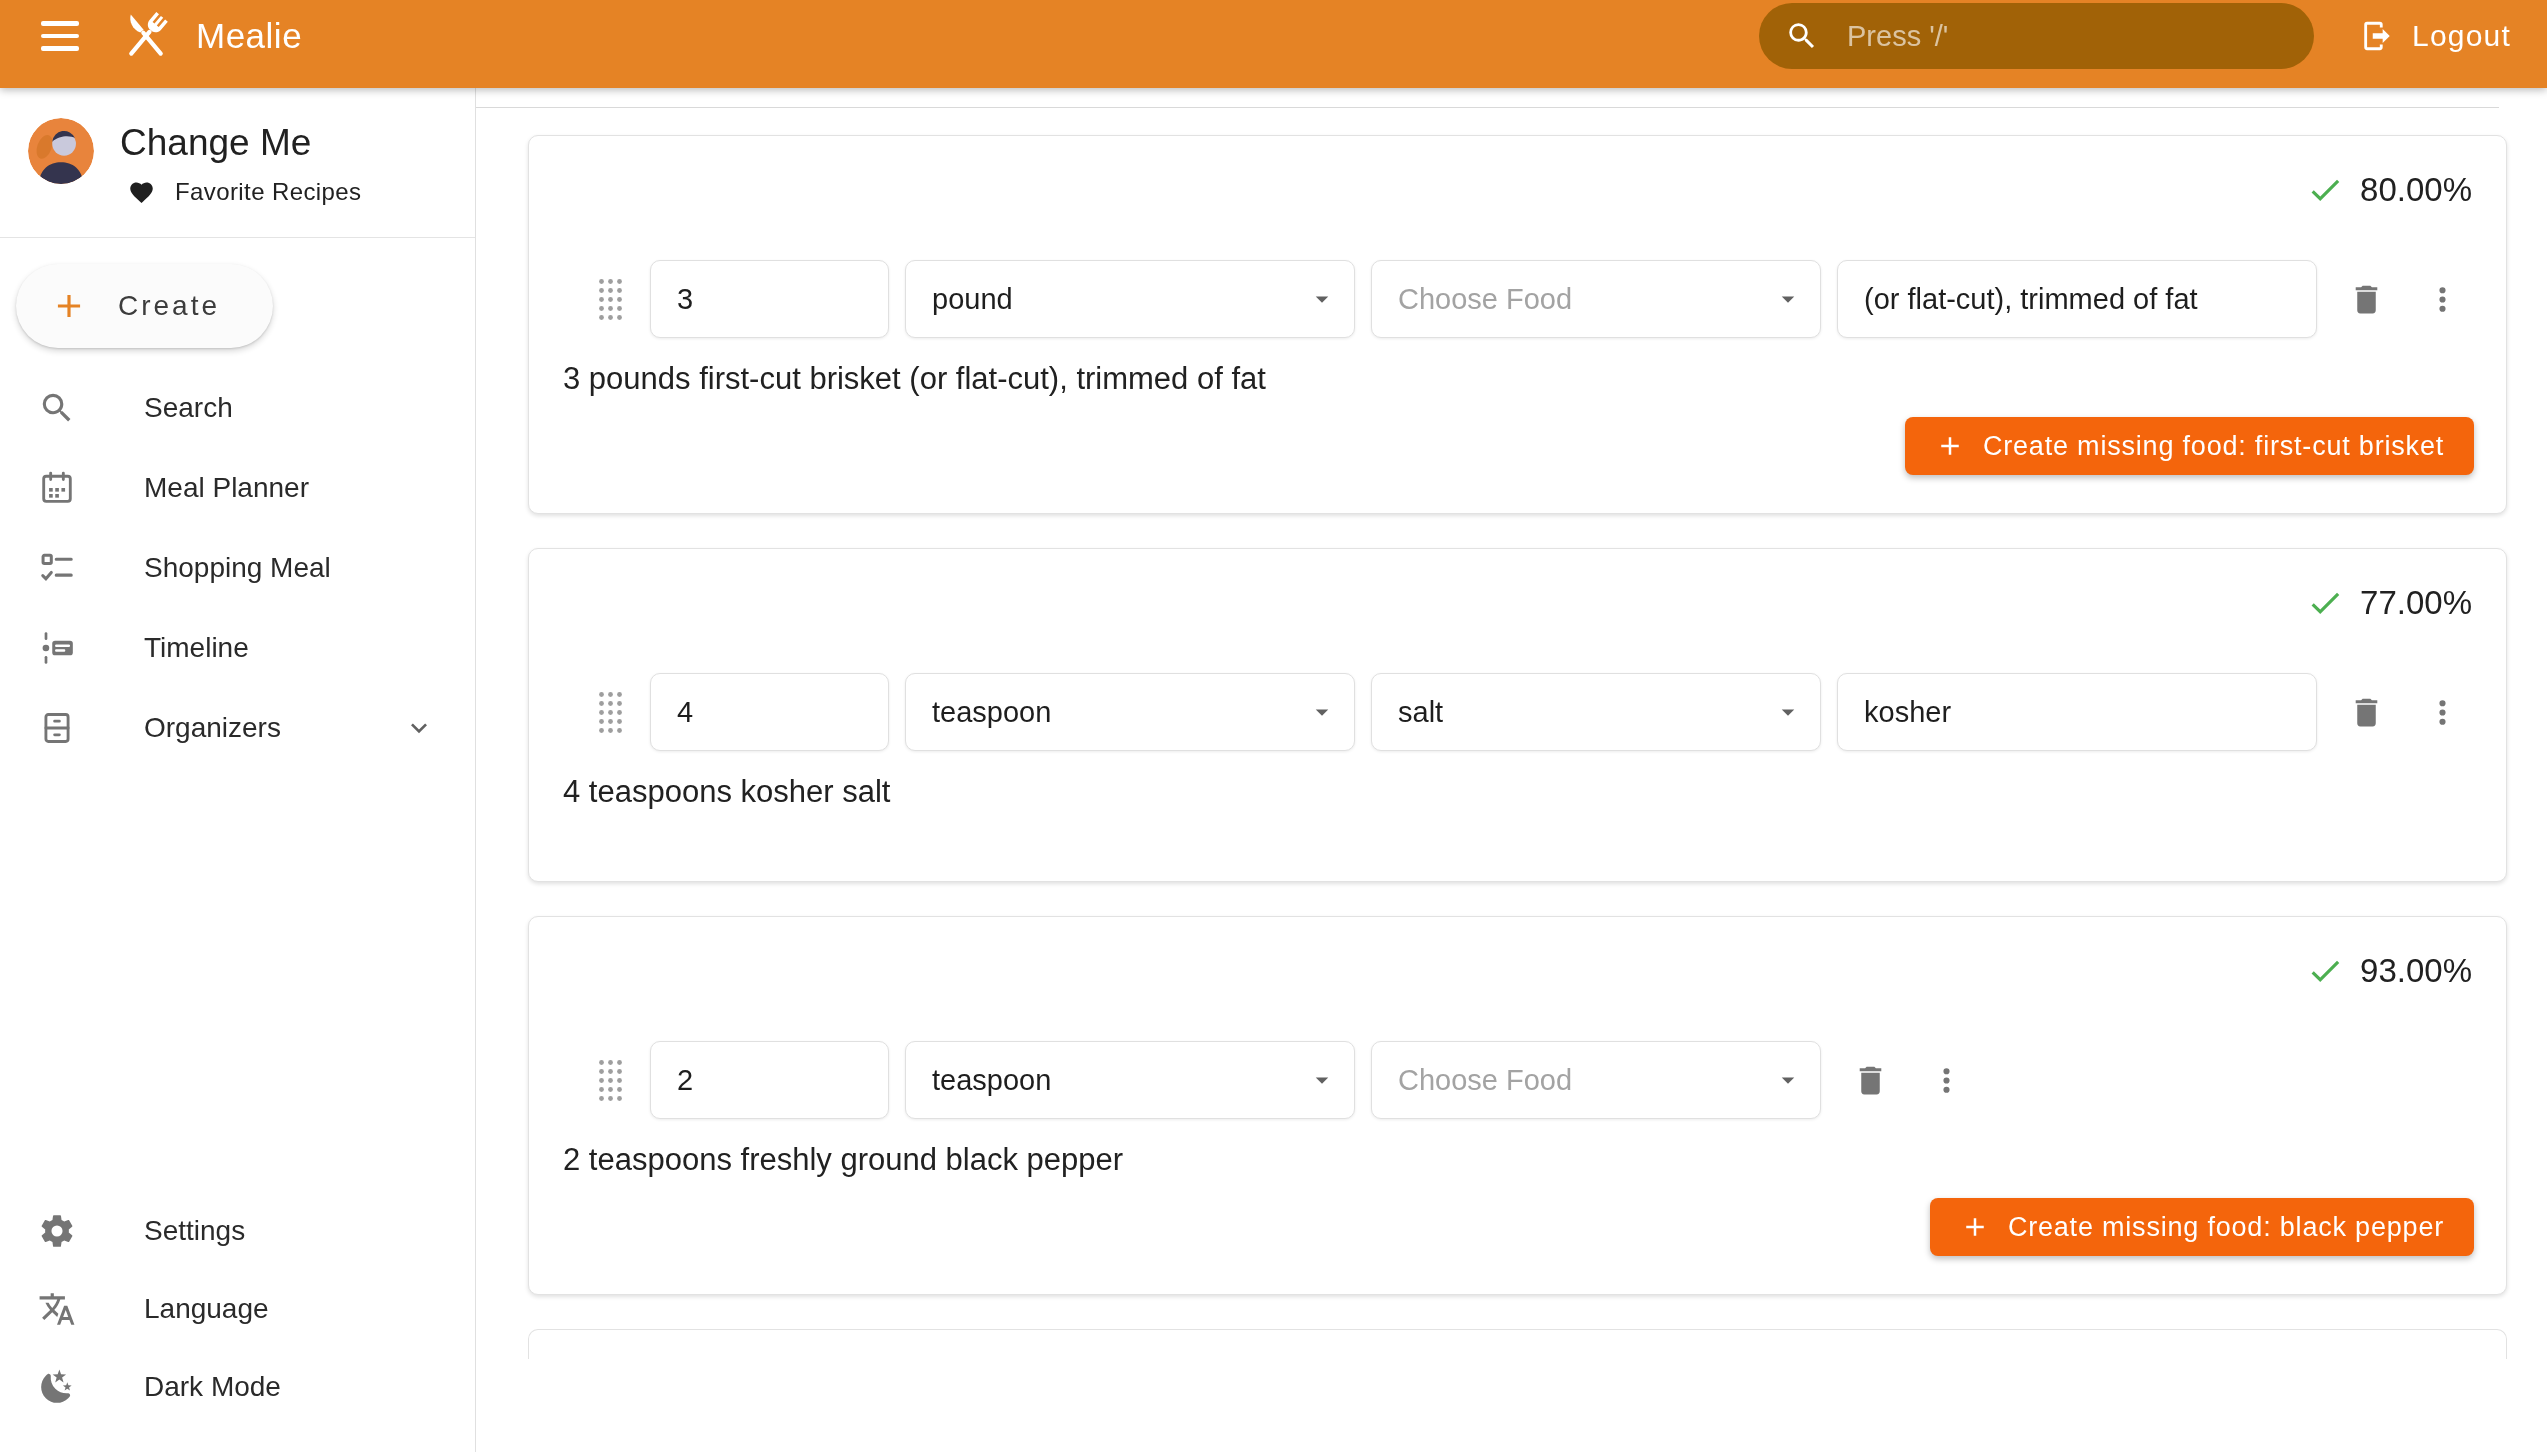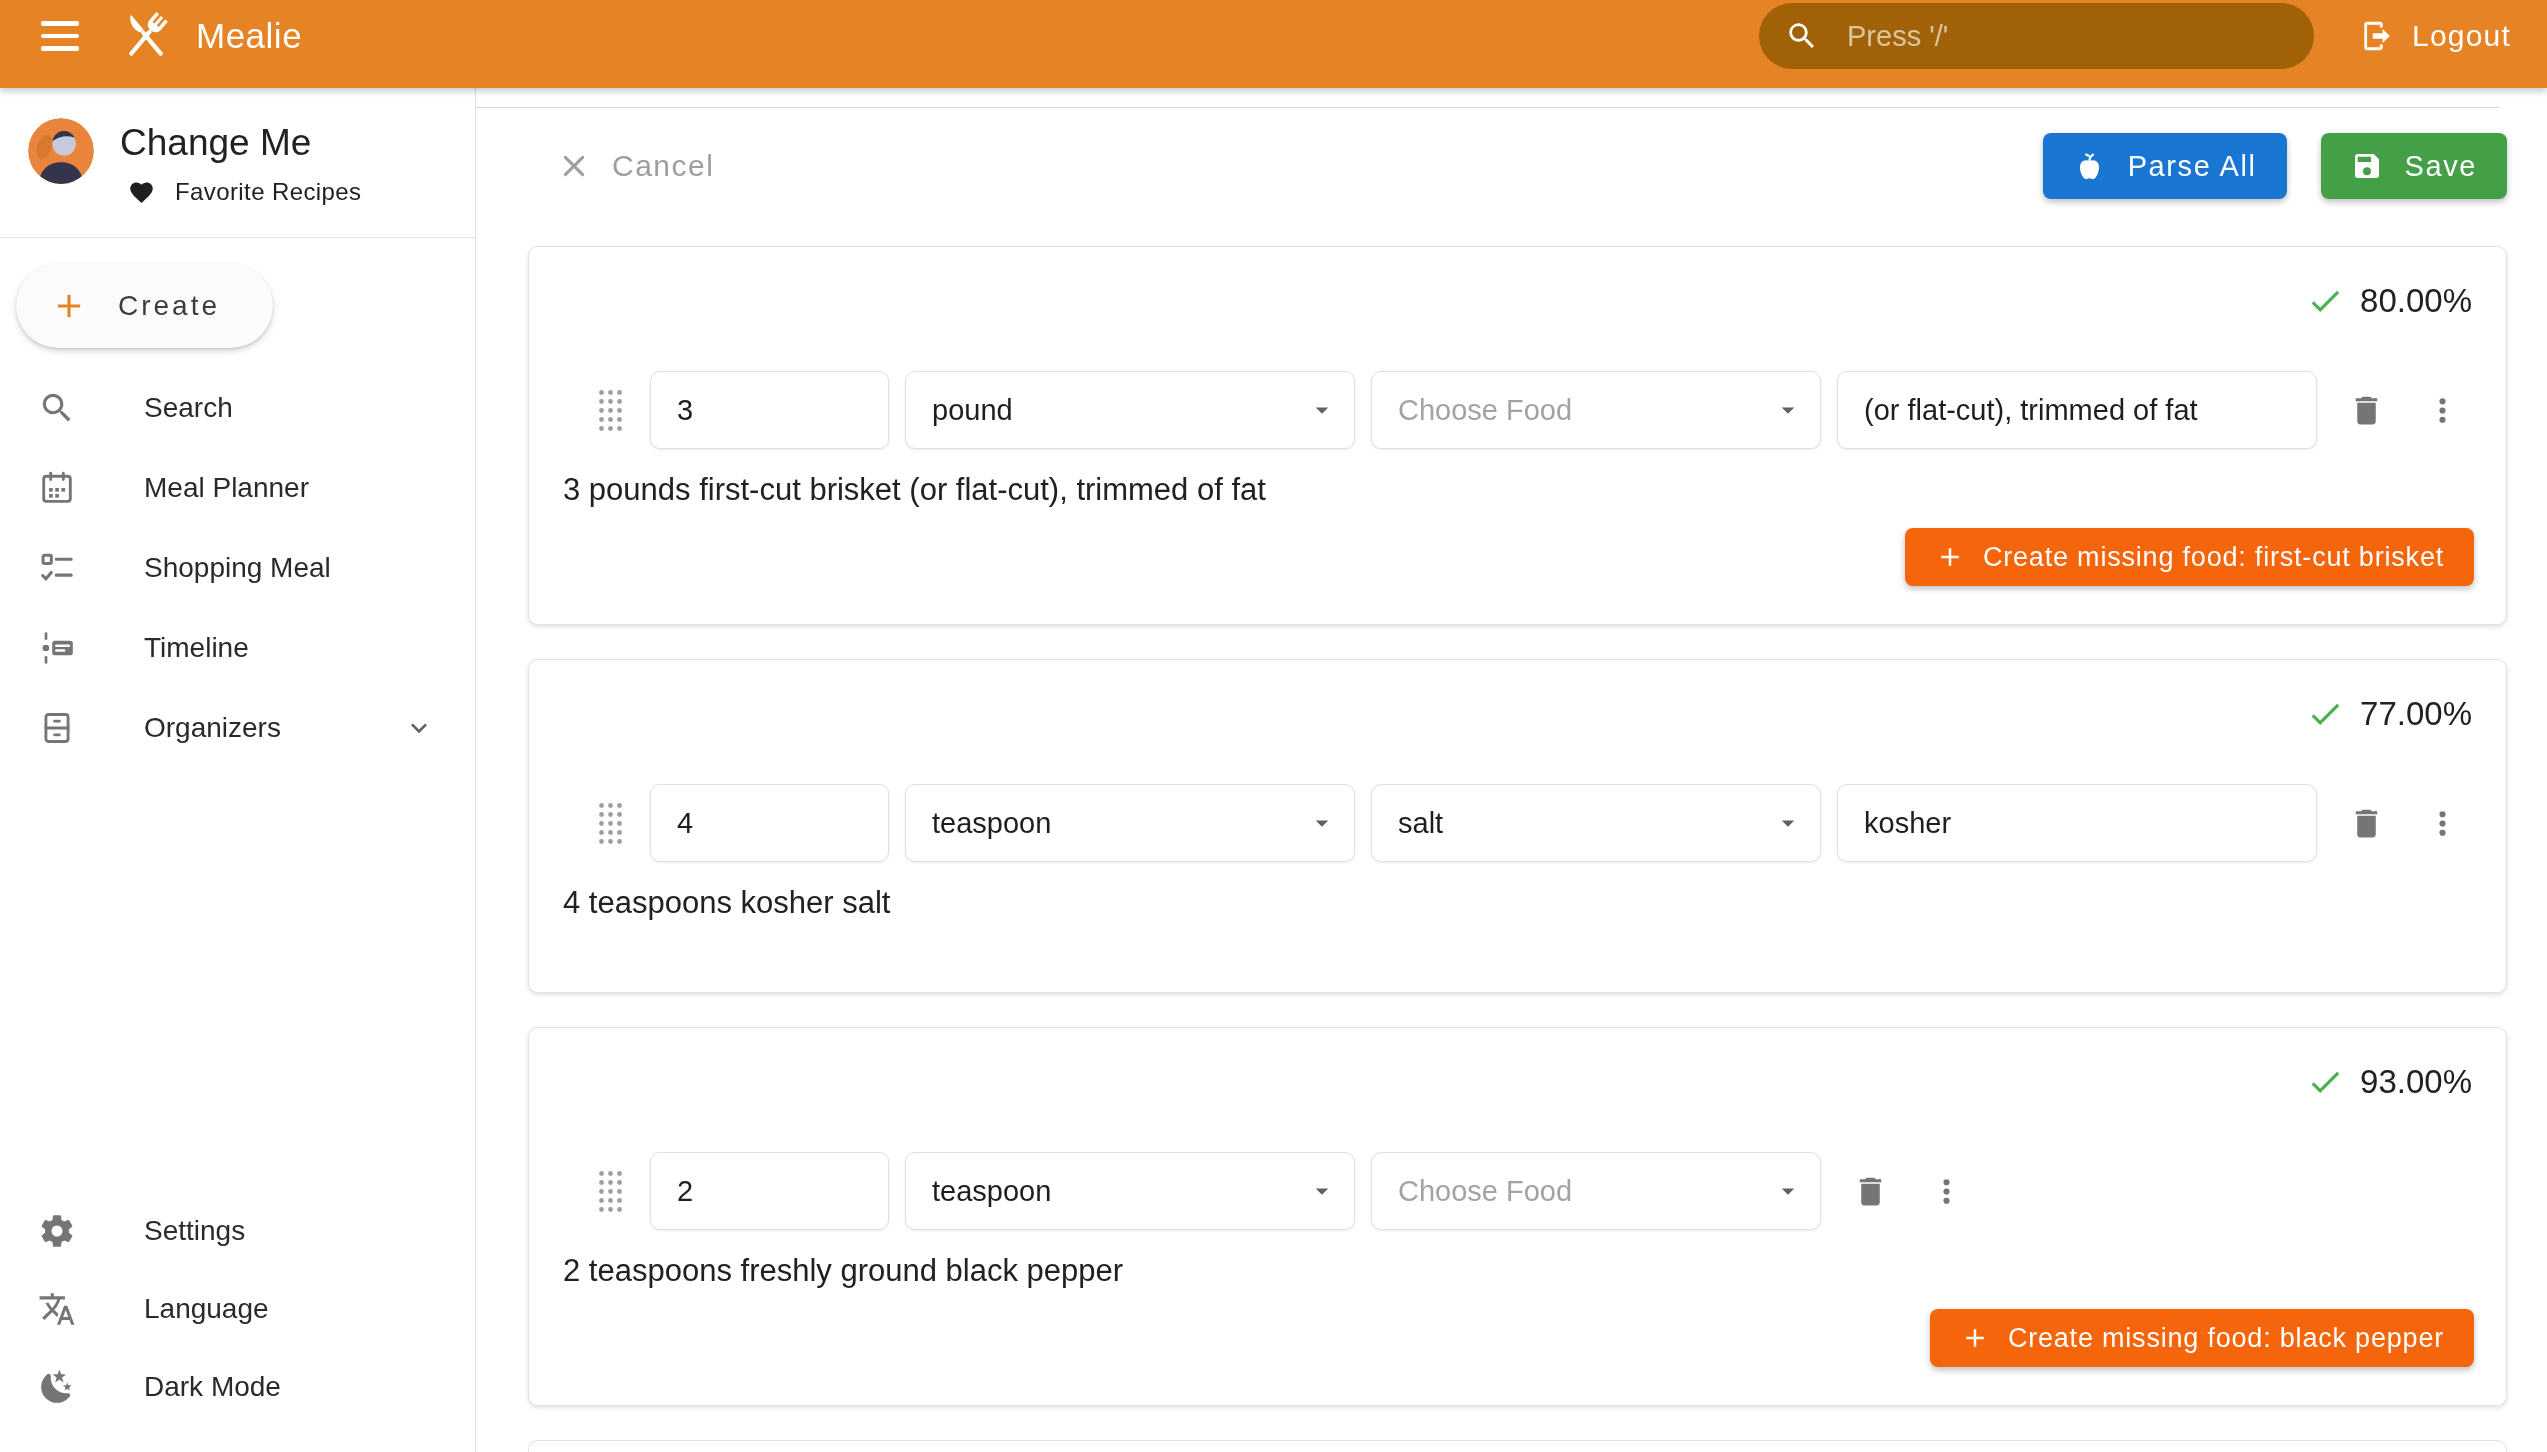--- a/index.html
+++ b/index.html
@@ -277,43 +277,20 @@
           </svg>
       </span>
       <span class="nav-label">Dark Mode</span>
     </button>
   </div>
 </aside>
 
 <main class="main">
   <div class="content">
 
-    <div class="actions-row">
-      <button class="cancel-btn">
-        <svg viewBox="0 0 24 24" width="32" height="32">
-            <path stroke="#9E9E9E" stroke-width="2.3" stroke-linecap="round" d="M5.5 5.5l13 13M18.5 5.5l-13 13"></path>
-          </svg>
-        <span>Cancel</span>
-      </button>
-      <span class="actions-spacer"></span>
-      <button class="btn btn-parse">
-        <svg viewBox="0 0 24 24" width="33" height="33">
-          <path fill="#fff" d="M12 8.2c-1.8-1.3-4.6-1-6 1-1.9 2.6-.6 8.3 1.6 10.8.9 1 1.9 1.3 2.8 1 .6-.2 1.1-.5 1.6-.5s1 .3 1.6.5c.9.3 1.9 0 2.8-1 2.2-2.5 3.5-8.2 1.6-10.8-1.4-2-4.2-2.3-6-1z"></path>
-          <path fill="none" stroke="#fff" stroke-width="1.6" stroke-linecap="round" d="M12 8c0-2.2 1-3.8 2.6-4.6"></path>
-          <path fill="#fff" d="M12.5 4.4C11.6 2.9 10 2.3 8.6 2.6c.3 1.5 1.5 2.6 3.9 2.4z"></path>
-        </svg>
-        <span>Parse All</span>
-      </button>
-      <button class="btn btn-save">
-        <svg viewBox="0 0 24 24" width="32" height="32">
-            <path fill="#fff" d="M15,9H5V5H15M12,19A3,3 0 0,1 9,16A3,3 0 0,1 12,13A3,3 0 0,1 15,16A3,3 0 0,1 12,19M17,3H5C3.89,3 3,3.9 3,5V19A2,2 0 0,0 5,21H19A2,2 0 0,0 21,19V7L17,3Z"></path>
-          </svg>
-        <span>Save</span>
-      </button>
-    </div>
 
     <section class="card card-first">
       <div class="card-confidence">
         <svg viewBox="0 0 24 24" width="38" height="38">
             <path fill="#4CAF50" d="M21,7L9,19L3.5,13.5L4.91,12.09L9,16.17L19.59,5.59L21,7Z"></path>
           </svg>
         <span class="confidence-value">80.00%</span>
       </div>
       <div class="fields-row">
         <button class="drag">

